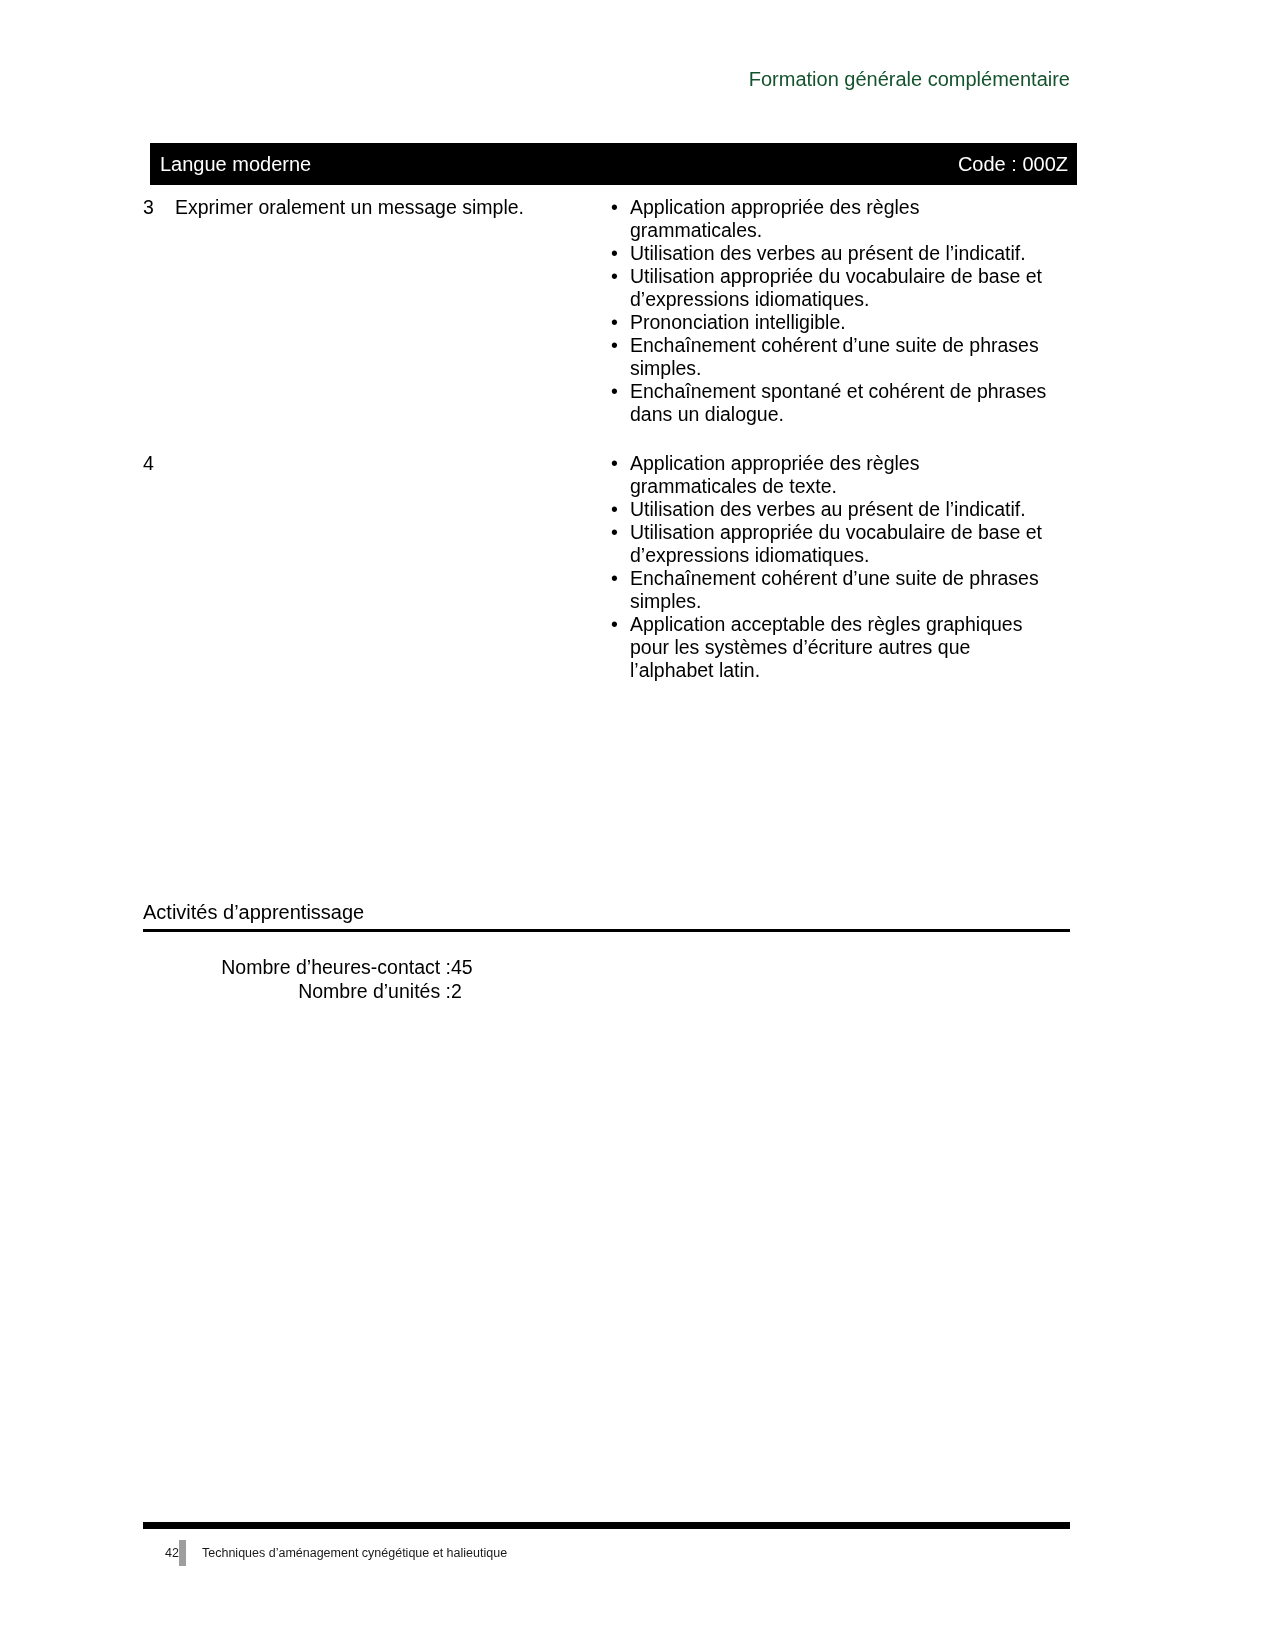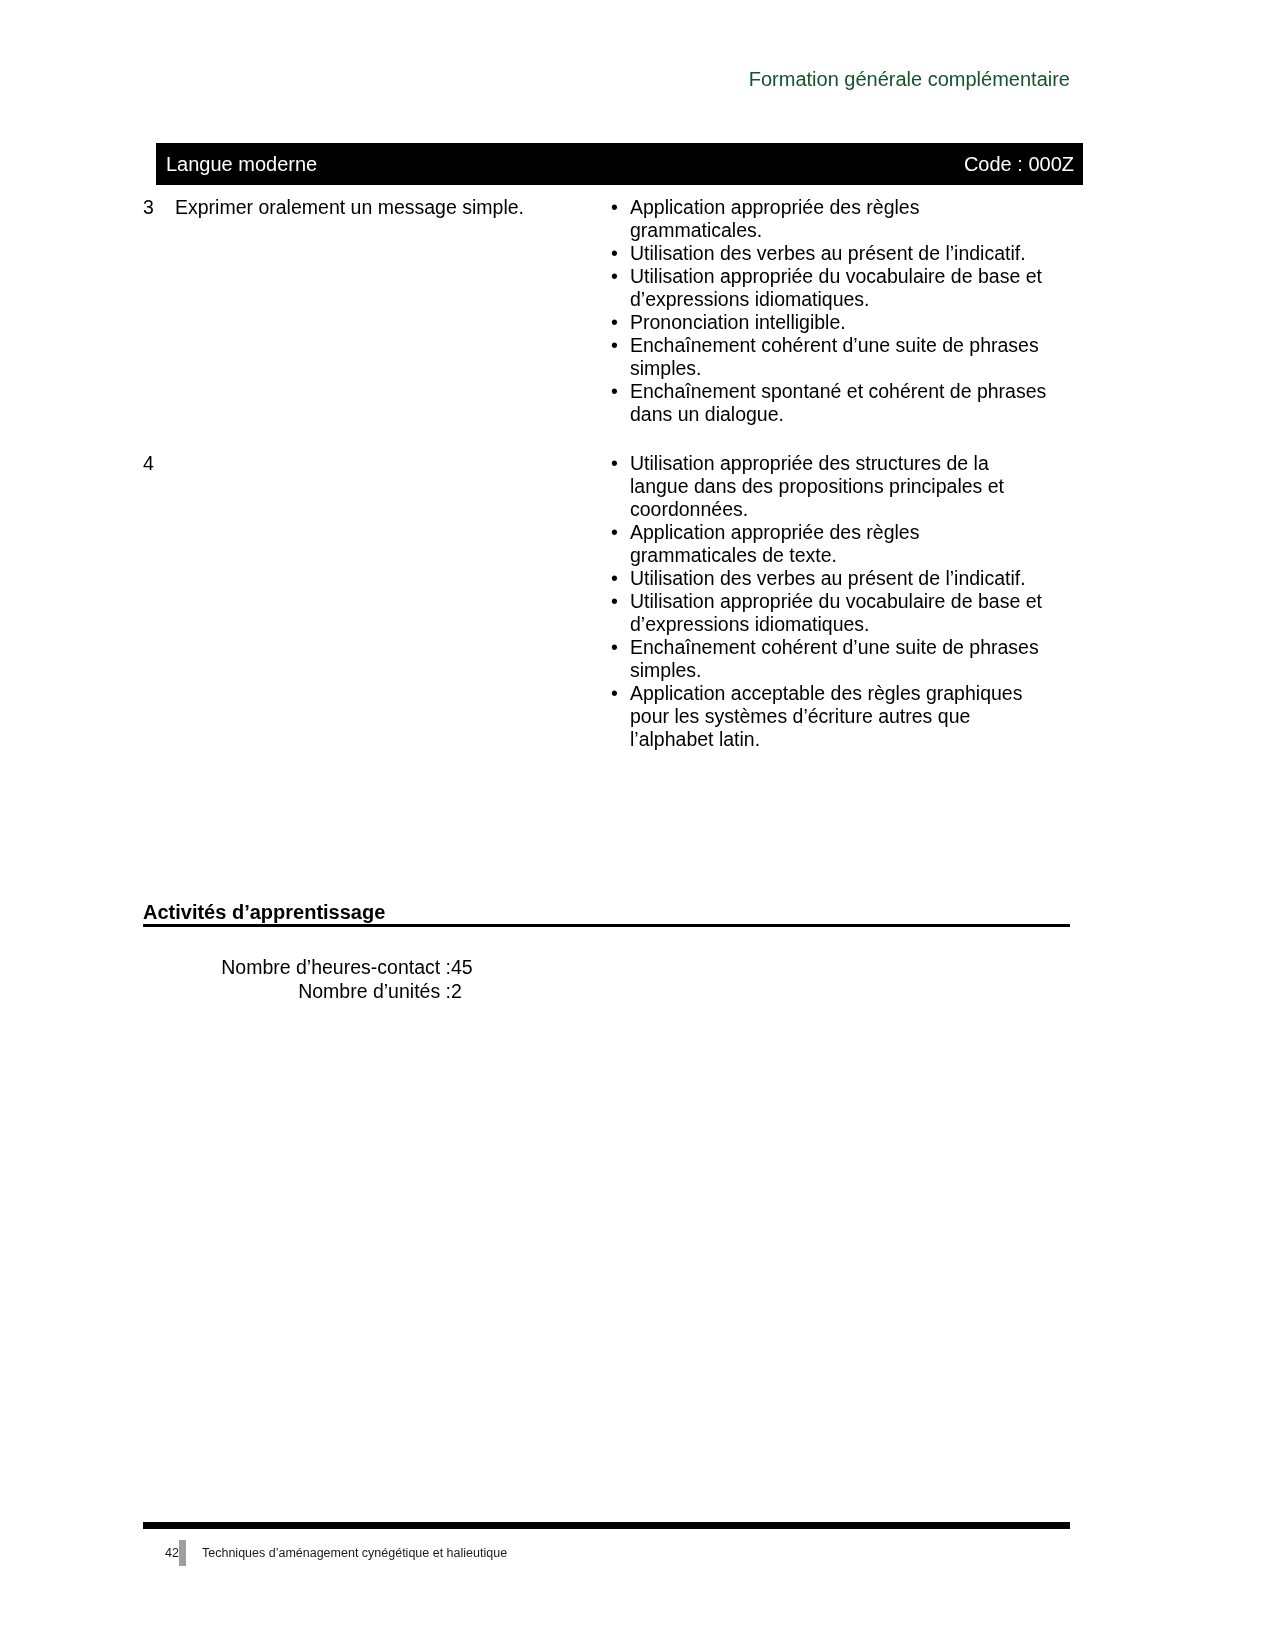--- a/index.html
+++ b/index.html
@@ -14,21 +14,21 @@
 
   
   .running-head {
     position:absolute; top:68px; left:143px; width:927px;
     text-align:right;
     font-size:20px; color:#14532d;
   }
 
   
   .title-bar {
-    position:absolute; top:143px; left:156px; width:927px; height:42px;
+    position:absolute; top:143px; left:150px; width:927px; height:42px;
     background:#000000; color:#ffffff;
     display:flex; align-items:center; justify-content:space-between;
     box-sizing:border-box; padding:0 9px 0 10px;
     font-size:20px;
     text-align:right;
   }
 
   
   .objectives { position:absolute; top:196px; left:143px; width:927px; }
   .objective-row { display:grid; grid-template-columns:465px 1fr; }
@@ -40,21 +40,22 @@
     margin:0; padding:0; list-style:none;
     font-size:19.5px; line-height:23px;
     width:462px; box-sizing:border-box;
   }
   .criteria li { position:relative; padding-left:22px; width:440px; box-sizing:border-box; }
   .criteria li::before { content:"\2022"; position:absolute; left:3px; }
 
   
   .activities-heading {
     position:absolute; top:901px; left:143px; width:927px;
-    font-size:20px; font-weight:bold;
+    font-size:20px; font-weight:normal;
+    padding-bottom:5px;
     border-bottom:3px solid #000000;
     box-sizing:border-box;
   }
   .hours-block { position:absolute; top:955px; left:143px; font-size:19.5px; line-height:24px;text-align:right; }
   .hours-row { display:flex; }
   .hours-label { width:308px; flex:none; }
 
   
   .footer-rule { position:absolute; top:1522px; left:143px; width:927px; height:7px; background:#000000; }
   .footer-row {
@@ -95,21 +96,20 @@
           </ul>
       </div>
     </div>
 
     <div class="objective-row second">
       <div class="statement-cell">
         <span class="obj-number">4</span>
       </div>
       <div class="criteria-cell">
         <ul class="criteria">
-            <li>Utilisation appropriée des structures de la langue dans des propositions principales et coordonnées.</li>
             <li>Application appropriée des règles grammaticales de texte.</li>
             <li>Utilisation des verbes au présent de l’indicatif.</li>
             <li>Utilisation appropriée du vocabulaire de base et d’expressions idiomatiques.</li>
             <li>Enchaînement cohérent d’une suite de phrases simples.</li>
             <li>Application acceptable des règles graphiques pour les systèmes d’écriture autres que l’alphabet latin.</li>
           </ul>
       </div>
     </div>
 
   </div>

